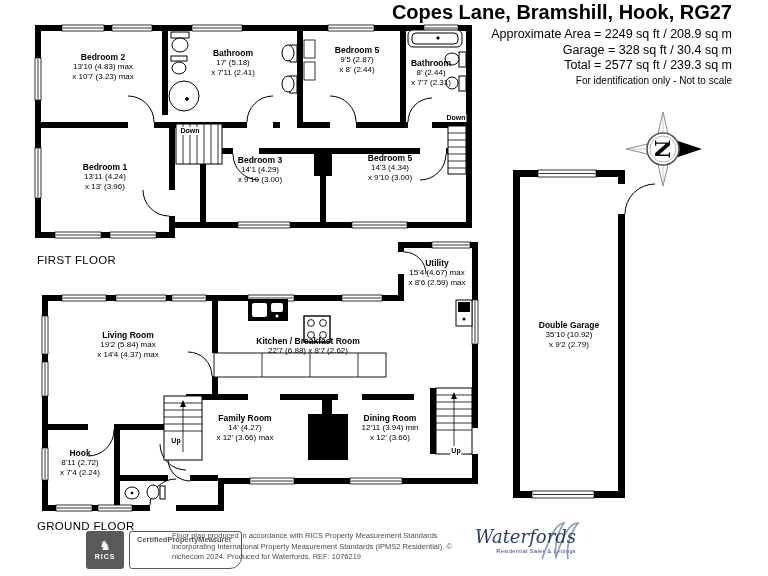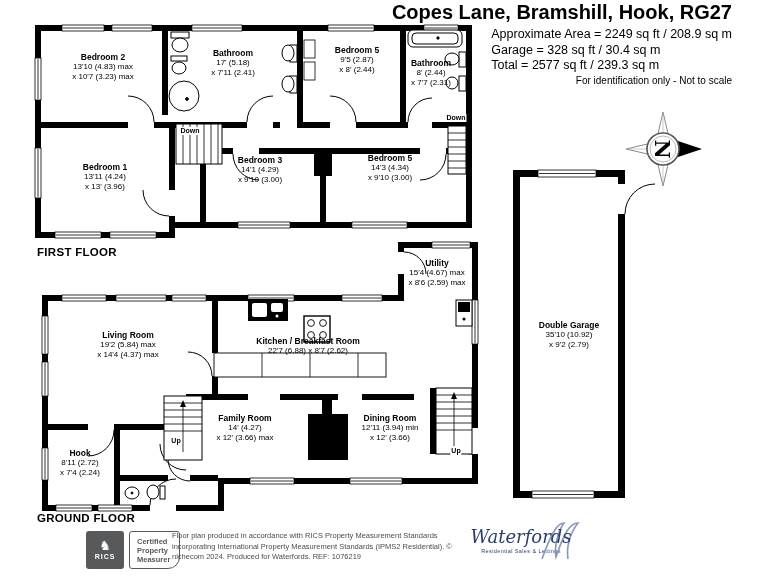--- a/index.html
+++ b/index.html
@@ -1,36 +1,36 @@
 <!DOCTYPE html>
 <html><head>
 <meta charset="utf-8">
 <style>
   html,body{margin:0;padding:0;background:#fff;}
   .page{position:relative;width:768px;height:576px;background:#fff;overflow:hidden;
         font-family:"Liberation Sans",sans-serif;color:#000;}
   .plan-svg{position:absolute;left:0;top:0;}
   .hdr-title{position:absolute;right:36px;top:1px;font-size:20px;font-weight:bold;white-space:nowrap;}
-  .hdr-areas{position:absolute;right:36px;top:27px;text-align:left;font-size:12.5px;line-height:15.5px;}
+  .hdr-areas{position:absolute;right:36px;top:27px;text-align:right;font-size:12.5px;line-height:15.5px;}
   .hdr-note{position:absolute;right:36px;top:75px;font-size:10px;}
   .room-label{position:absolute;transform:translateX(-50%);text-align:center;white-space:nowrap;}
   .room-name{font-weight:bold;font-size:8.5px;line-height:10px;}
   .room-dims{font-size:8px;line-height:10px;}
-  .floor-label{position:absolute;font-weight:bold;font-size:11.5px;letter-spacing:.3px;}
+  .floor-label{position:absolute;font-weight:normal;font-size:11.5px;letter-spacing:.3px;margin-top:8px;}
   .stair-label{position:absolute;transform:translateX(-50%);font-weight:bold;font-size:7px;line-height:8px;background:#fff;padding:0 1px;}
   .rics-block{position:absolute;left:86px;top:531px;display:flex;align-items:stretch;gap:5px;}
   .rics-box{width:38px;height:38px;background:#58595b;border-radius:3px;display:flex;flex-direction:column;
             align-items:center;justify-content:center;color:#fff;}
   .rics-lion{font-size:13px;line-height:14px;}
   .rics-word{font-size:7px;font-weight:bold;letter-spacing:1px;line-height:8px;}
   .cert-box{border:1.2px solid #58595b;border-radius:3px 3px 12px 3px;padding:3px 9px 3px 7px;
-            display:flex;flex-direction:column;justify-content:center;}
+            display:flex;flex-direction:row;justify-content:center;}
   .cert-line{font-size:7.5px;font-weight:bold;color:#58595b;line-height:9px;}
   .footer-lines{position:absolute;left:172px;top:531px;width:300px;font-size:7.5px;color:#4c4c4c;line-height:10.5px;}
-  .waterfords{position:absolute;left:466px;top:527px;width:110px;text-align:center;color:#2c3e70;}
+  .waterfords{position:absolute;left:466px;top:527px;width:110px;text-align:right;color:#2c3e70;}
   .wf-name{font-family:"DejaVu Serif",serif;font-style:italic;font-size:18px;line-height:20px;position:relative;z-index:2;}
   .wf-swirl{position:absolute;right:-6px;top:-6px;z-index:1;}
   .wf-tag{font-size:5.5px;letter-spacing:.4px;line-height:7px;margin-top:1px;}
 </style>
 </head>
 <body>
 
 <div class="page">
 
   <svg class="plan-svg" width="768" height="576" viewBox="0 0 768 576">

